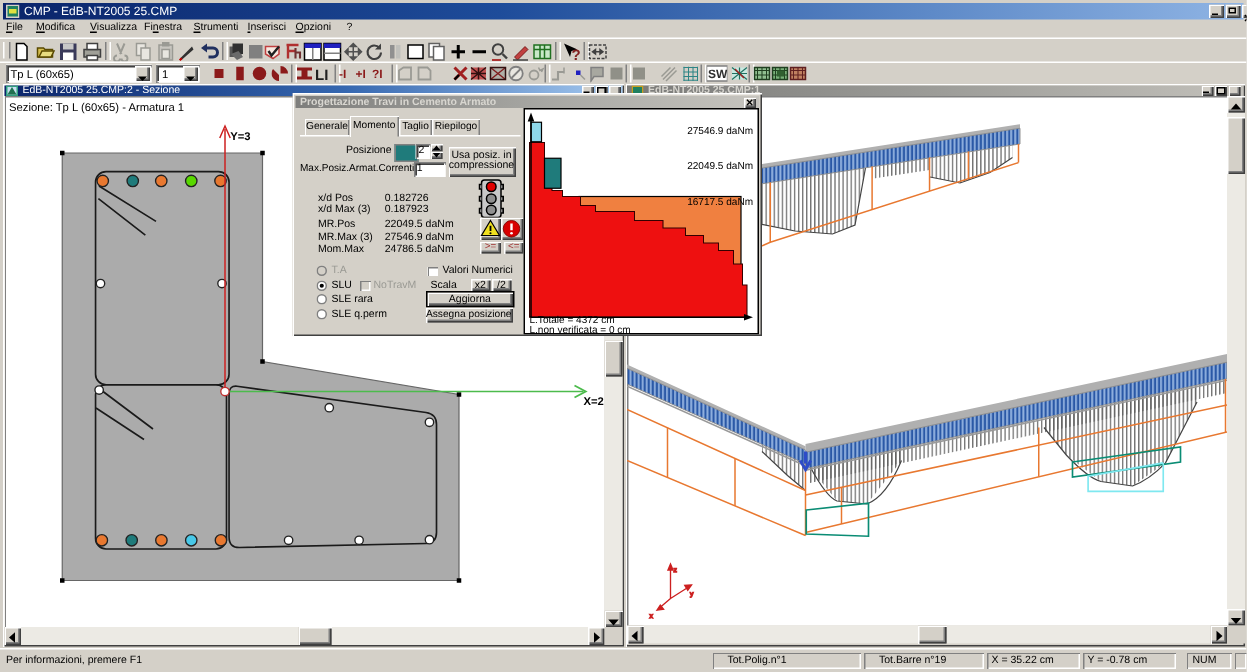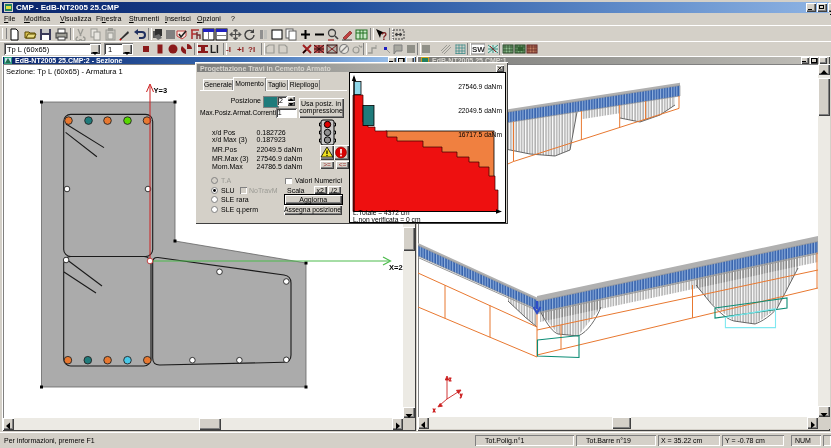--- a/index.html
+++ b/index.html
@@ -2,21 +2,21 @@
 <html><head><meta charset="utf-8">
 <style>
 html,body{margin:0;padding:0;}
 #app{position:relative;width:831px;height:448px;background:#D4D0C8;font-family:"Liberation Sans",sans-serif;overflow:hidden;}
 .abs{position:absolute;}
 .txt{white-space:nowrap;}
 .raised{background:#D4D0C8;box-shadow:inset 1px 1px 0 #FFFFFF, inset -1px -1px 0 #808080;}
 .sunk{background:#FFFFFF;box-shadow:inset 1px 1px 0 #808080, inset -1px -1px 0 #FFFFFF, inset 2px 2px 0 #404040;}
 .btn{background:#D4D0C8;box-shadow:inset 1px 1px 0 #FFFFFF, inset -1px -1px 0 #404040, inset -2px -2px 0 #808080;}
 .panel{box-shadow:inset 1px 1px 0 #808080, inset -1px -1px 0 #FFFFFF;}
-.cap{font-weight:bold;color:#fff;text-align:center;}
+.cap{font-weight:normal;color:#fff;text-align:center;}
 .ico{position:absolute;top:2px;width:13px;height:13px;}
 .ico2{position:absolute;top:1px;width:12px;height:12px;}
 .sep{position:absolute;top:2px;width:2px;height:12px;border-left:1px solid #808080;border-right:1px solid #FFFFFF;}
 </style></head>
 <body>
 <div id="app">
 
   <div class="abs" id="titlebar" style="left:2px;top:2px;width:827px;height:11px;background:linear-gradient(90deg,#0A246A 0%,#1E4C9A 40%,#5E8AC8 75%,#8FB4E4 100%);">
     <svg class="abs" style="left:2px;top:1px;" width="9" height="9">
         <rect x="0" y="0" width="9" height="9" fill="#D4D0C8"></rect>

